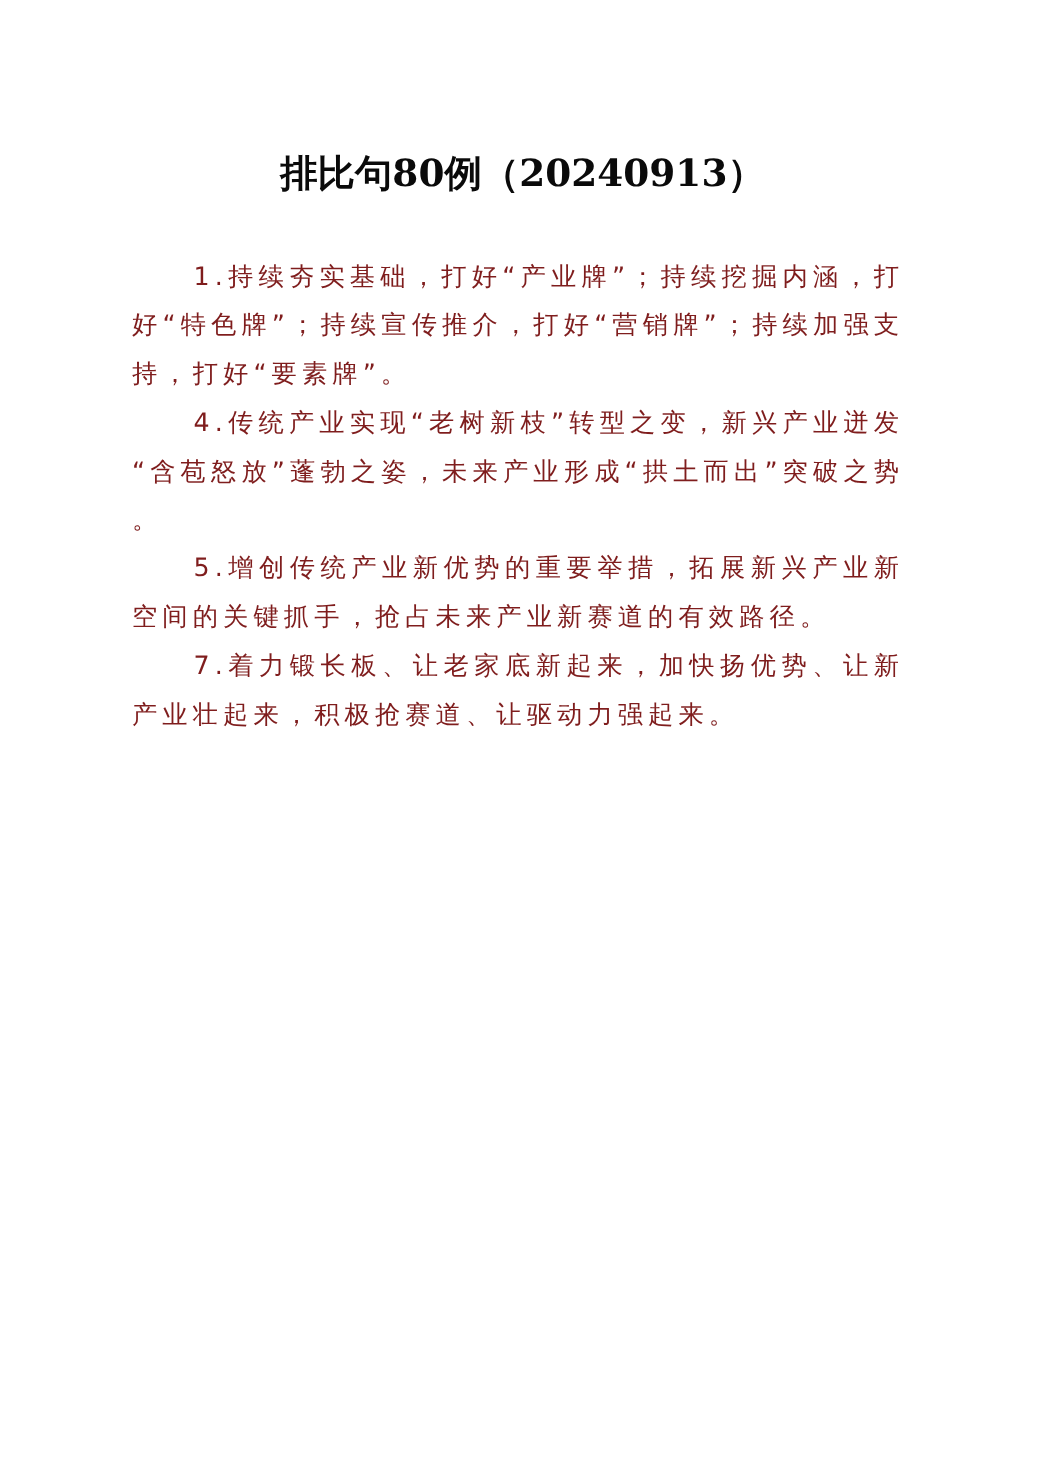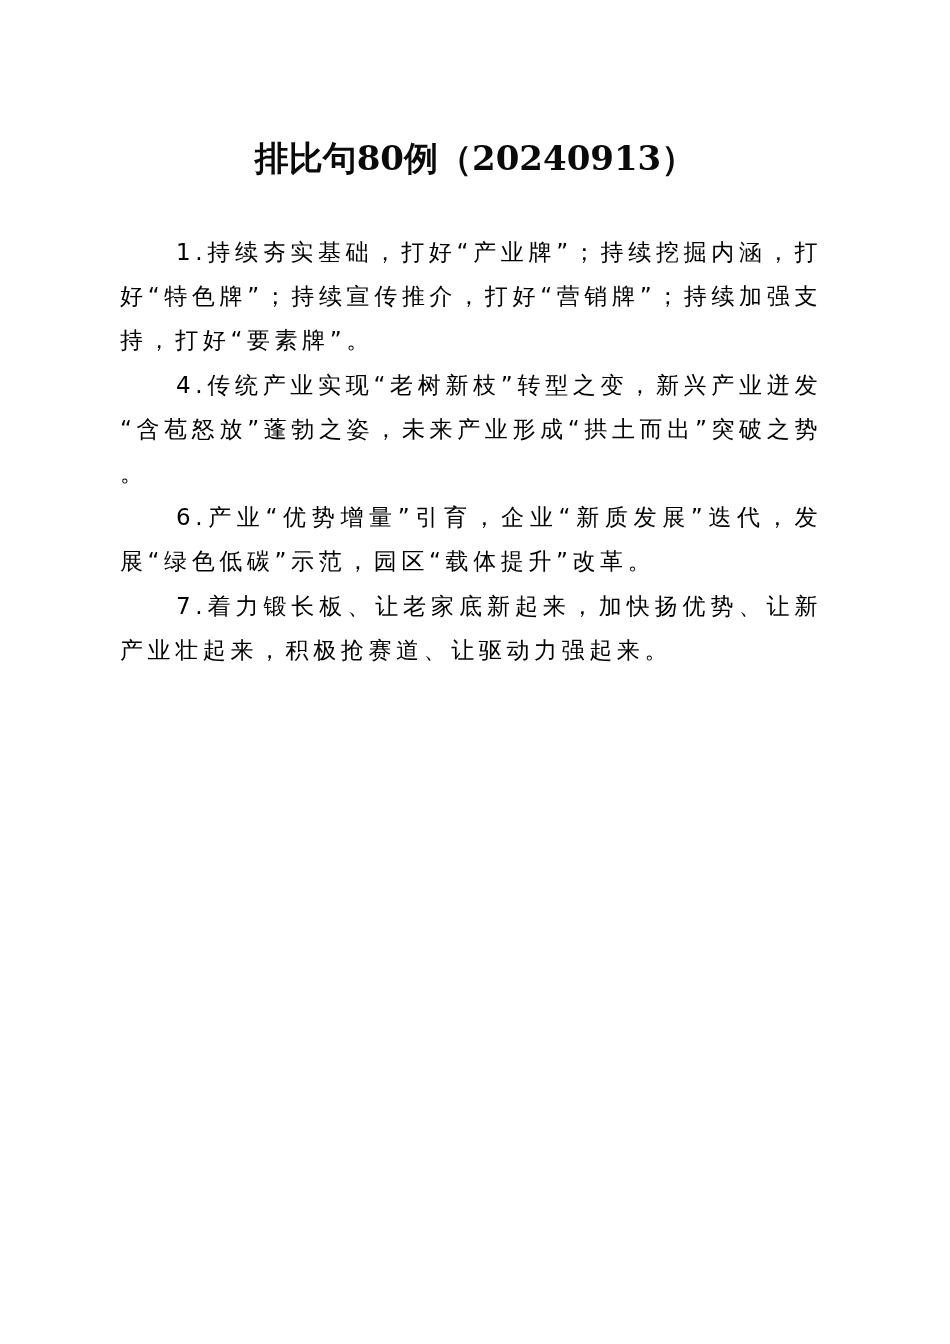--- a/index.html
+++ b/index.html
@@ -37,36 +37,36 @@
     }
     .body {
       position: absolute;
       left: 120px;
       top: 230px;
       width: 702px;
       font-family: "DejaVu Sans", "Liberation Sans", sans-serif;
       font-size: 23px;
       line-height: 44.2px;
       letter-spacing: 4.6px;
-      color: #000000;
+      color: #7f1d1d;
       text-align: justify;
       text-justify: inter-character;
     }
     .para {
       margin: 0;
       text-indent: 56px;
       word-break: break-all;
       line-break: anywhere;
     }
   </style>
 </head>
 <body>
 
 <div class="page">
   <div class="title">排比句80例（20240913）</div>
 
   <div class="body">
     <p class="para">1.持续夯实基础，打好“产业牌”；持续挖掘内涵，打好“特色牌”；持续宣传推介，打好“营销牌”；持续加强支持，打好“要素牌”。</p>
     <p class="para">4.传统产业实现“老树新枝”转型之变，新兴产业迸发“含苞怒放”蓬勃之姿，未来产业形成“拱土而出”突破之势。</p>
-    <p class="para">6.产业“优势增量”引育，企业“新质发展”迭代，发展“绿色低碳”示范，园区“载体提升”改革。</p>
+    <p class="para">5.增创传统产业新优势的重要举措，拓展新兴产业新空间的关键抓手，抢占未来产业新赛道的有效路径。</p>
     <p class="para">7.着力锻长板、让老家底新起来，加快扬优势、让新产业壮起来，积极抢赛道、让驱动力强起来。</p>
   </div>
 </div>
 
 </body></html>

